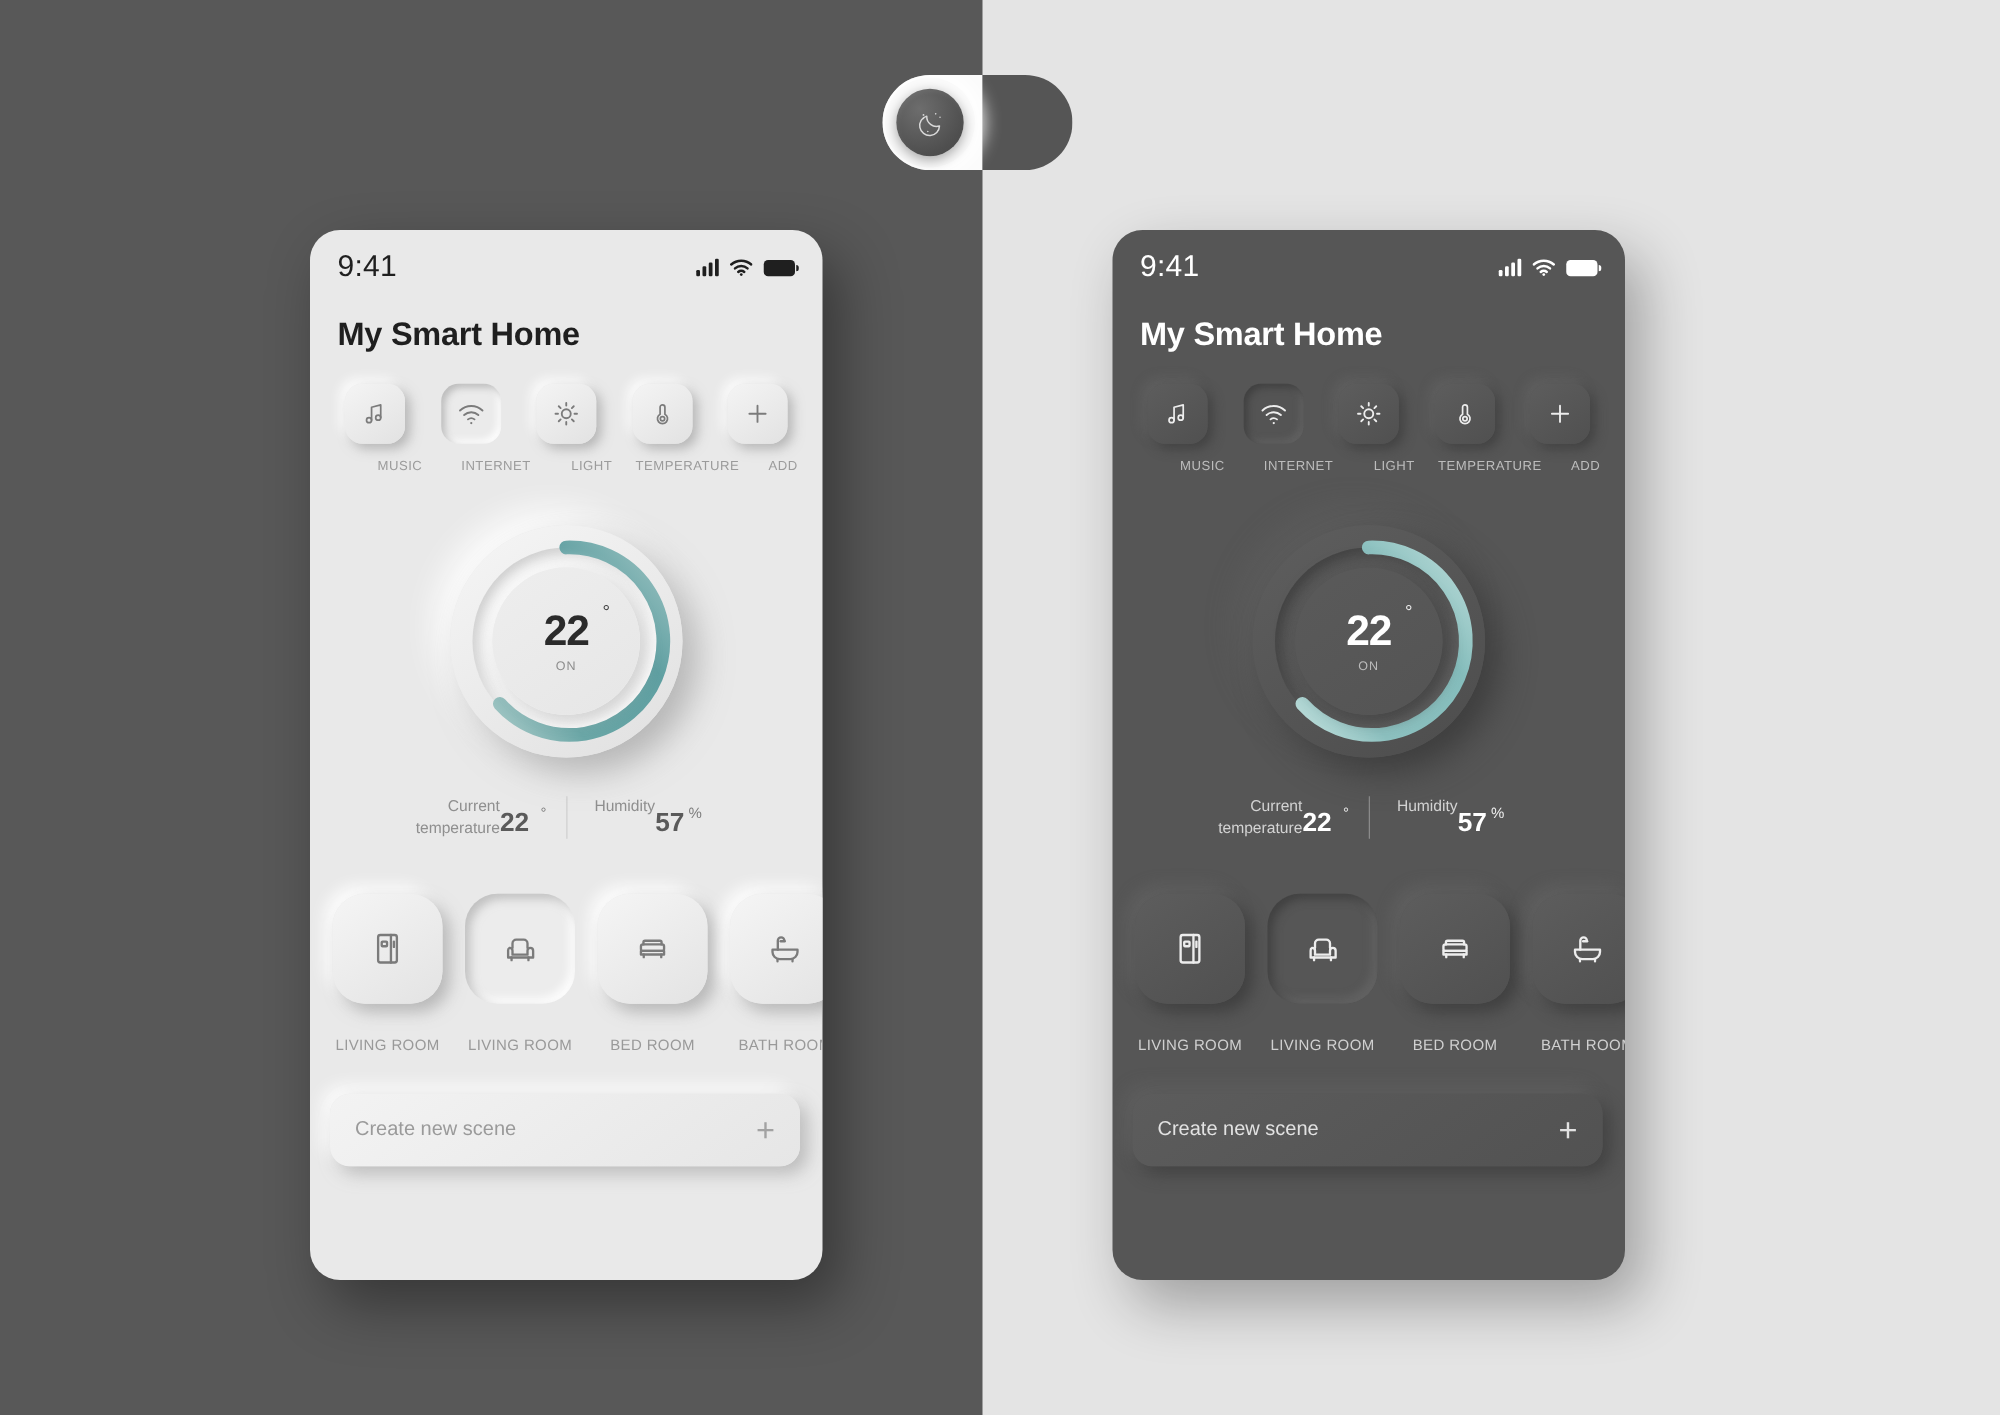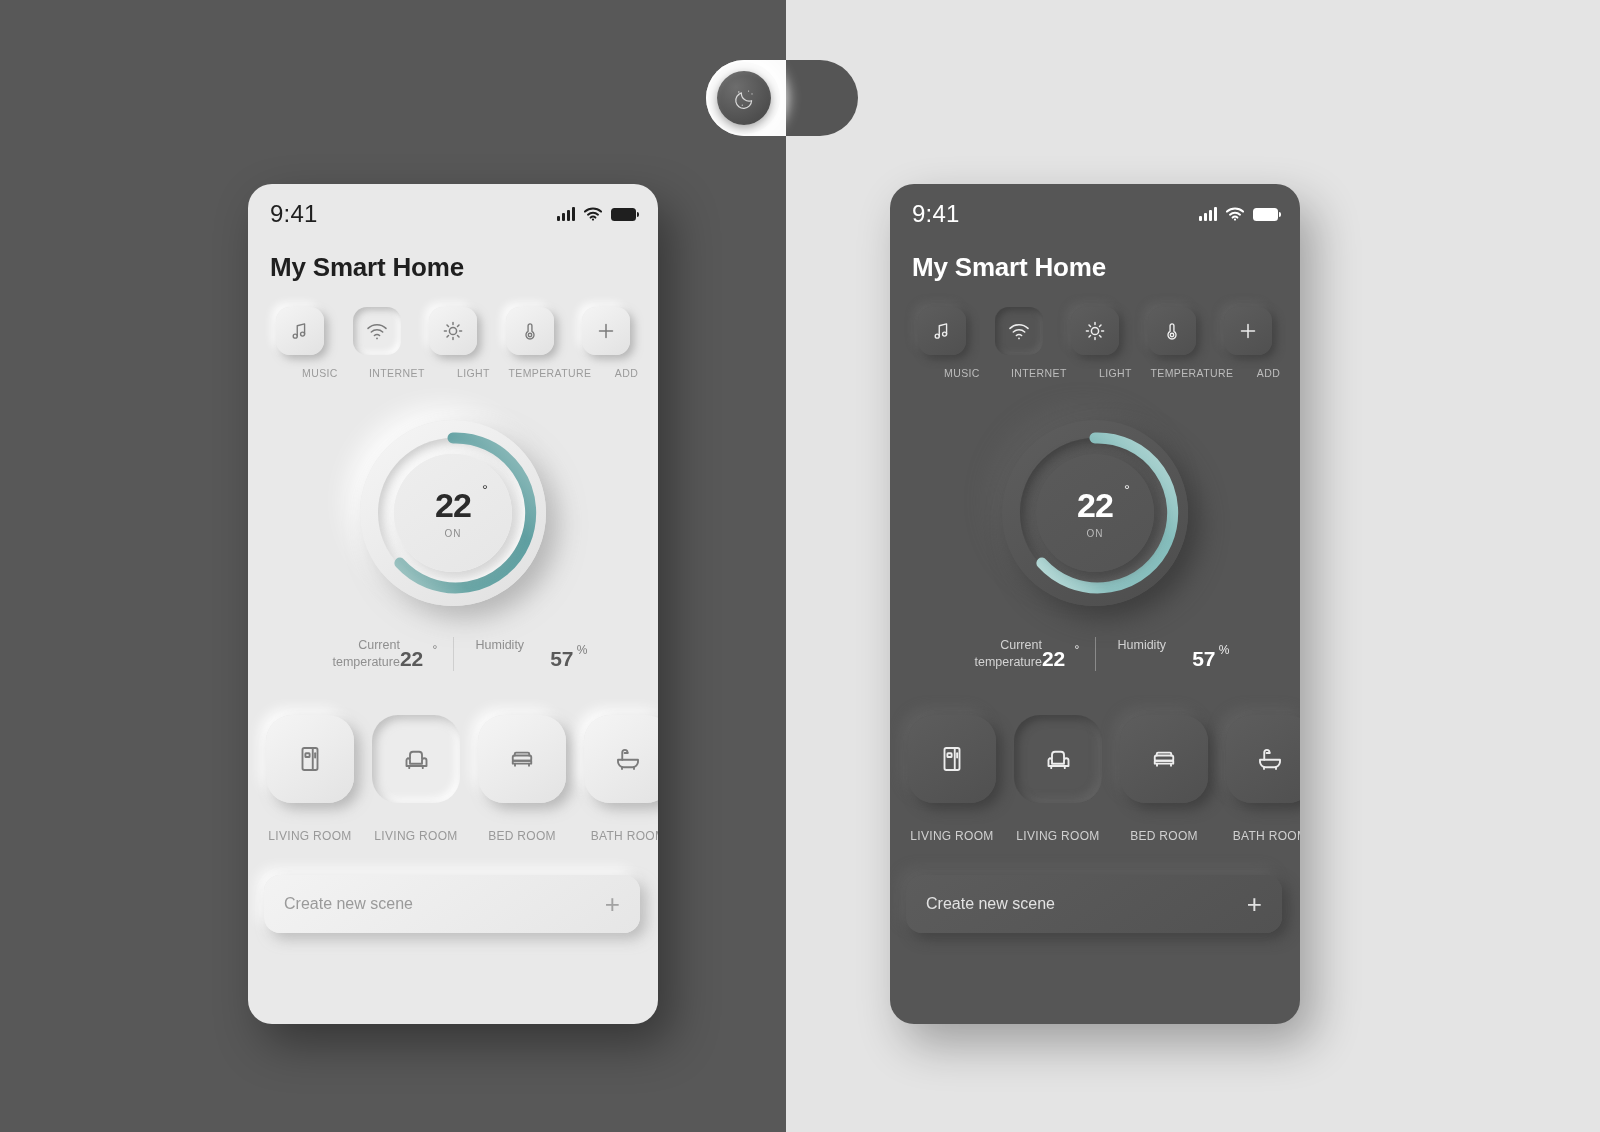--- a/index.html
+++ b/index.html
@@ -107,21 +107,21 @@
   }
   .dial-temp { font-size:34px; font-weight:bold; line-height:1; position:relative; letter-spacing:-1px; }
   .dial-deg { position:absolute; right:-16px; top:-6px; font-size:15px; font-weight:normal; }
   .dial-on { font-size:10px; margin-top:6px; letter-spacing:1px; }
   .dial-arc { position:absolute; left:0; top:0; width:186px; height:186px; z-index:2; }
 
   
   .stats { display:flex; justify-content:center; align-items:stretch; margin-top:4px; padding:0 30px; }
   .stat { width:120px; display:flex; }
   .stat.left { align-items:flex-end; text-align:right; padding-right:22px; }
-  .stat.right { align-items:flex-start; text-align:left; padding-left:22px;justify-content:space-between; }
+  .stat.right { align-items:flex-start; text-align:left; padding-left:22px; }
   .stat-label { font-size:12.5px; line-height:1.35; }
   .stat-val { font-size:21px; font-weight:bold; margin-top:10px; position:relative; display:inline-block; }
   .stat-sup { position:absolute; right:-14px; top:-4px; font-size:12px; font-weight:normal; }
   .stat-div { width:1px; }
 
   
   .rooms-row { display:flex; padding:0 18px; margin-top:44px; gap:18px; }
   .room { width:88px; flex:0 0 88px; display:flex; flex-direction:column; align-items:center; }
   .room-tile {
     width:88px; height:88px; border-radius:26px;

